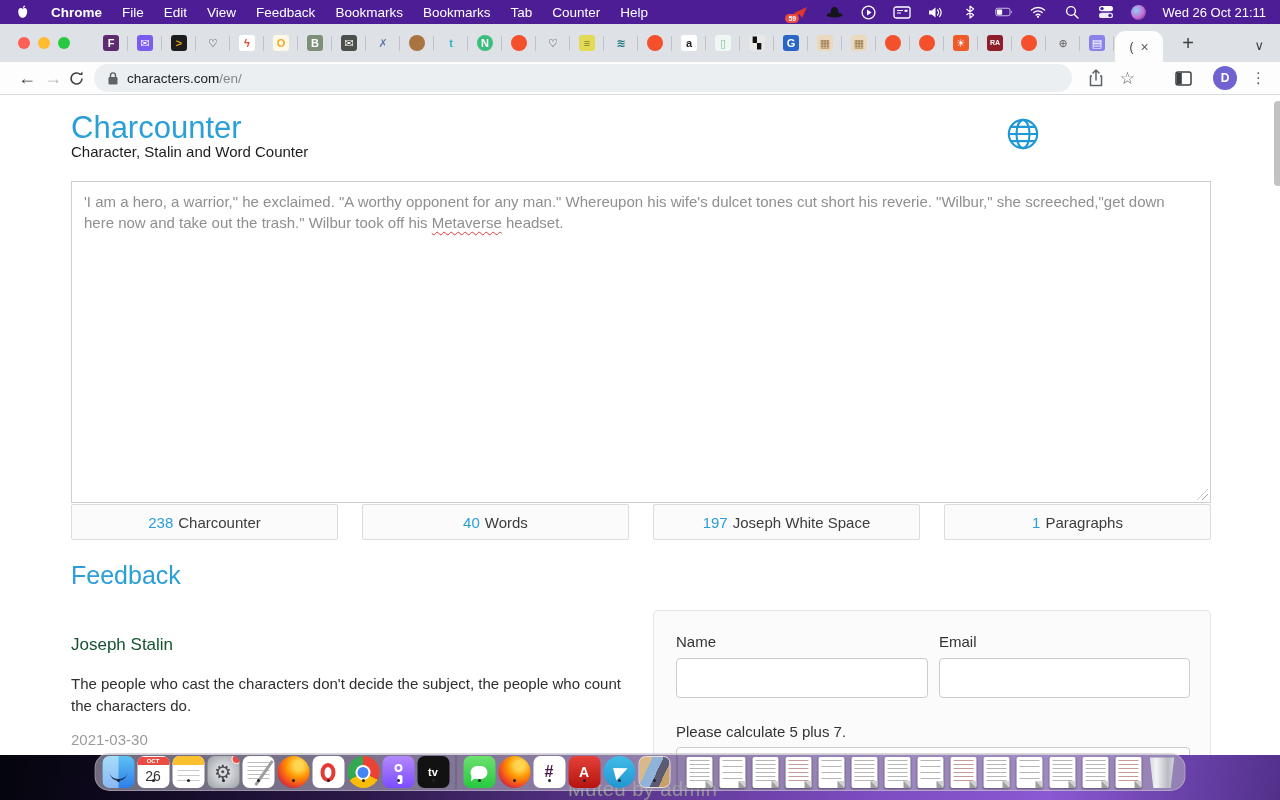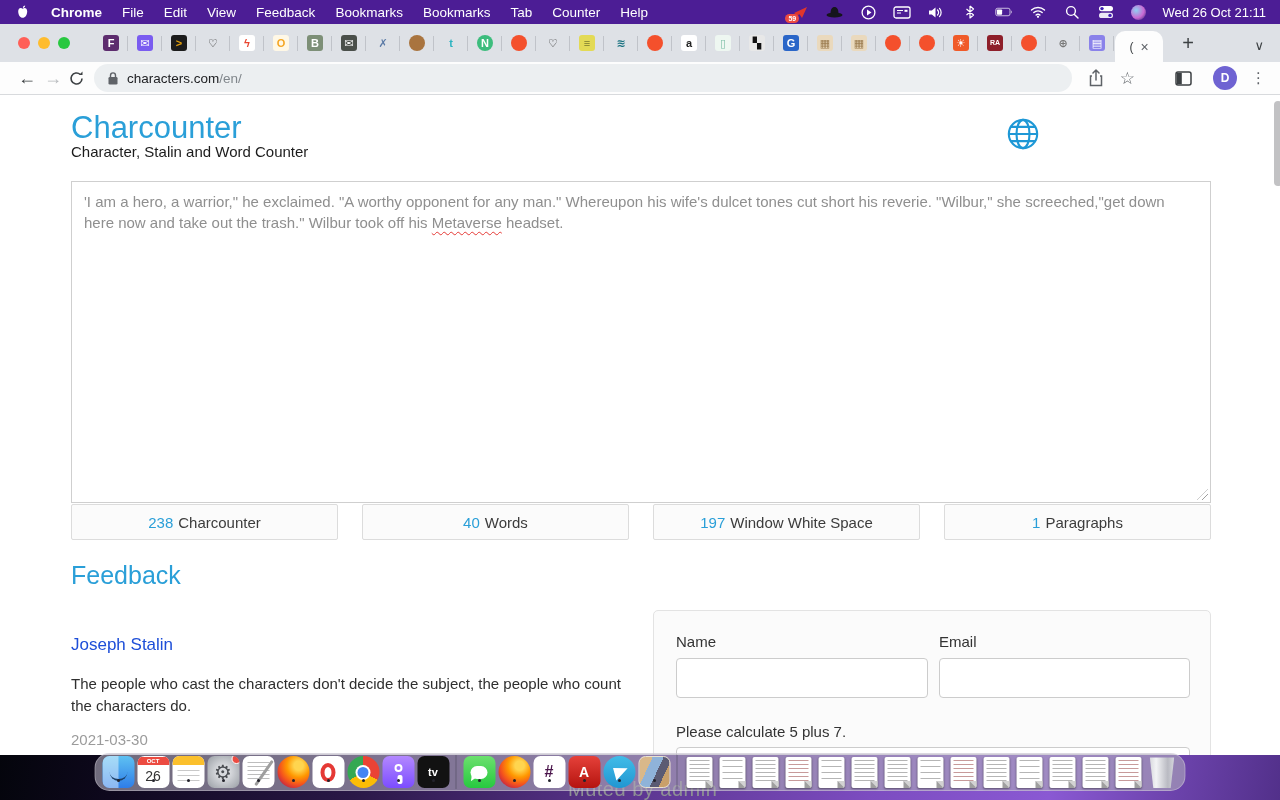--- a/index.html
+++ b/index.html
@@ -55,21 +55,21 @@
   #textbox { position:absolute; left:63px; top:86px; width:1140px; height:322px; background:#fff; border:1px solid #cfcfcf; padding:9px 12px; font-size:15px; line-height:21px; color:#8f8f8f; }
   .misspell { text-decoration:underline wavy #e53935 1px; text-underline-offset:3px; }
   #resize-handle { position:absolute; right:2px; bottom:2px; width:11px; height:11px; background:repeating-linear-gradient(135deg, transparent 0 3px, #9e9e9e 3px 4px); clip-path:polygon(100% 0, 100% 100%, 0 100%); }
 
   #counter-row { position:absolute; left:63px; top:409px; width:1140px; display:flex; gap:24px; }
   .counter-box { flex:1; height:36px; background:#fbfbfb; border:1px solid #dcdcdc; border-radius:2px; display:flex; align-items:center; justify-content:center; gap:5px; font-size:15px; }
   .counter-box .num { color:#2a9fd8; }
   .counter-box .lbl { color:#3c3c3c; }
 
   #feedback-heading { position:absolute; left:63px; top:466px; font-size:25px; color:#2a9fd8; font-weight:400; }
-  #fb-author { position:absolute; left:63px; top:540px; font-size:17px; color:#1d4ed8; }
+  #fb-author { position:absolute; left:63px; top:540px; font-size:17px; color:#14532d; }
   #fb-quote { position:absolute; left:63px; top:578px; width:565px; font-size:15px; line-height:21.5px; color:#2f2f2f; }
   #fb-date { position:absolute; left:63px; top:636px; font-size:15px; color:#9b9b9b; }
 
   #fb-form { position:absolute; left:645px; top:515px; width:558px; height:285px; background:#fbfbfb; border:1px solid #e3e3e3; border-radius:5px; }
   .form-label { position:absolute; font-size:15px; color:#333; }
   #name-label { left:22px; top:22px; } #email-label { left:285px; top:22px; }
   .form-input { position:absolute; height:40px; background:#fff; border:1px solid #ccc; border-radius:4px; font-size:15px; padding:0 10px; color:#333; }
   #name-input { left:22px; top:47px; width:252px; }
   #email-input { left:285px; top:47px; width:251px; }
   #captcha-q { position:absolute; left:22px; top:112px; font-size:15px; color:#333; }
@@ -375,21 +375,21 @@
       <div class="counter-box">
         <span class="num">238</span>
         <span class="lbl">Charcounter</span>
       </div>
       <div class="counter-box">
         <span class="num">40</span>
         <span class="lbl">Words</span>
       </div>
       <div class="counter-box">
         <span class="num">197</span>
-        <span class="lbl">Window White Space</span>
+        <span class="lbl">Joseph White Space</span>
       </div>
       <div class="counter-box">
         <span class="num">1</span>
         <span class="lbl">Paragraphs</span>
       </div>
     </div>
 
   <div id="feedback-heading">Feedback</div>
   <div id="fb-author">Joseph Stalin</div>
   <div id="fb-quote">The people who cast the characters don't decide the subject, the people who count the characters do.</div>

